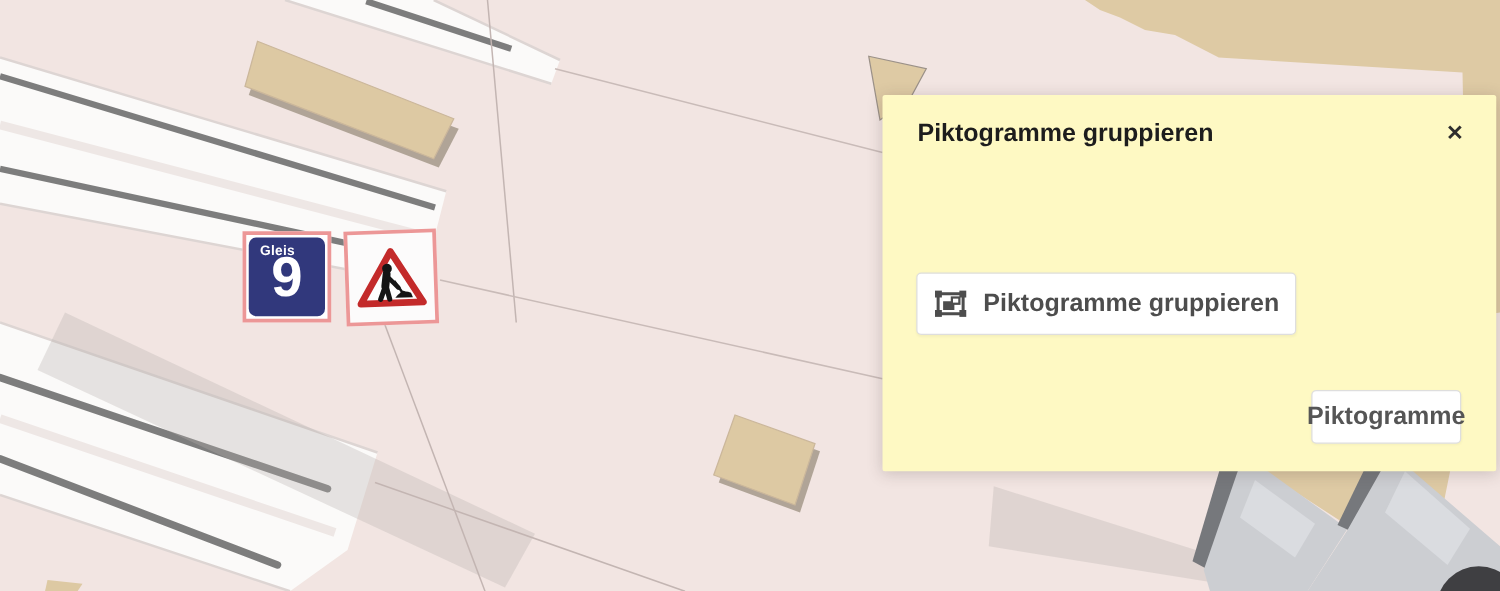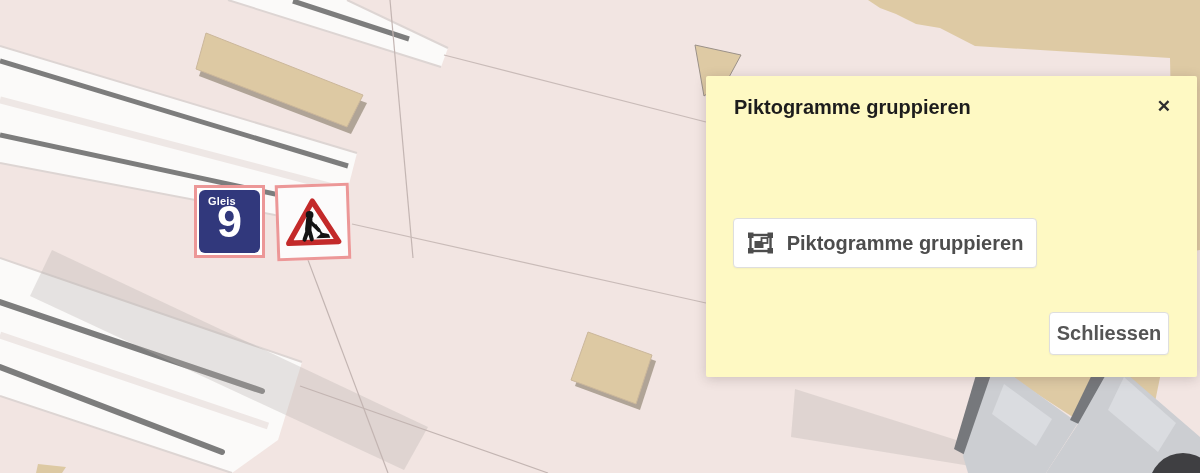--- a/index.html
+++ b/index.html
@@ -134,17 +134,17 @@
         <rect x="20" y="1.5" width="5.5" height="5.5" fill="#4d4d4d"></rect>
         <rect x="0.5" y="17" width="5.5" height="5.5" fill="#4d4d4d"></rect>
         <rect x="20" y="17" width="5.5" height="5.5" fill="#4d4d4d"></rect>
         <rect x="7" y="10" width="9" height="7" fill="#4d4d4d"></rect>
         <rect x="14" y="7" width="6" height="5" fill="#ffffff" stroke="#4d4d4d" stroke-width="1.8"></rect>
       </svg>
       <span>Piktogramme gruppieren</span>
     </div>
 
     <div class="btn btn-schliessen">
-      <span>Schliessen</span>
+      <span>Piktogramme</span>
     </div>
   </div>
 
 </div>
 
 </body></html>

